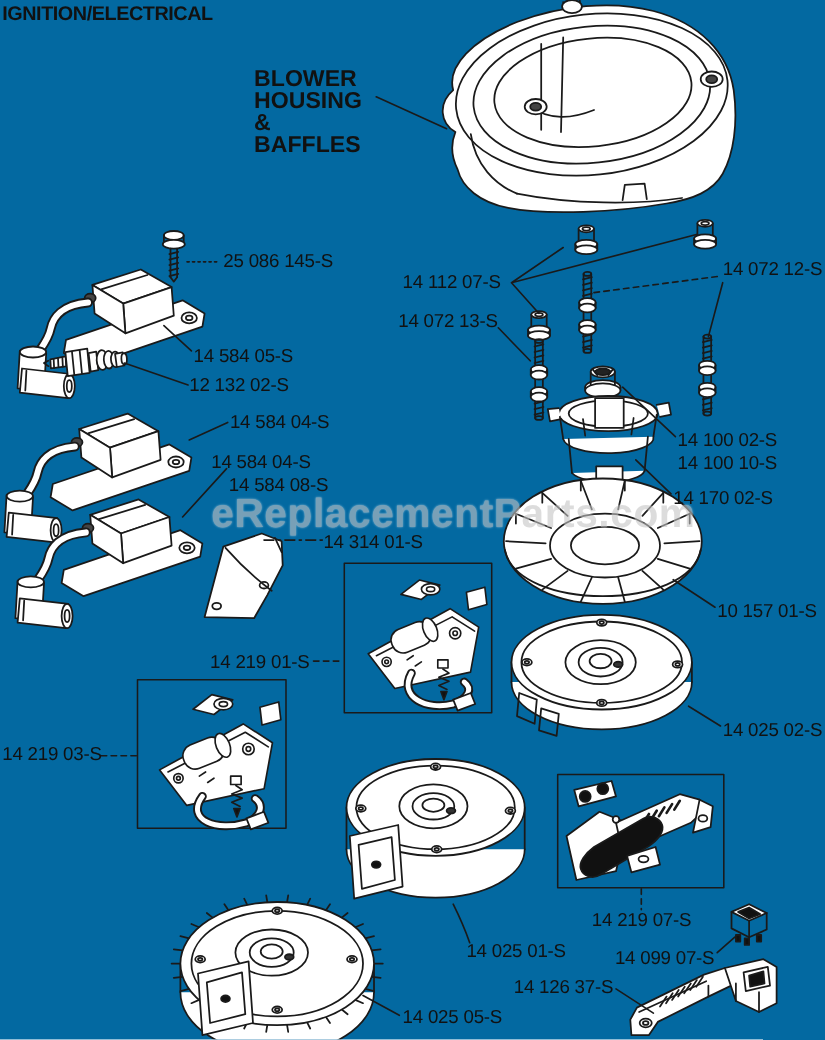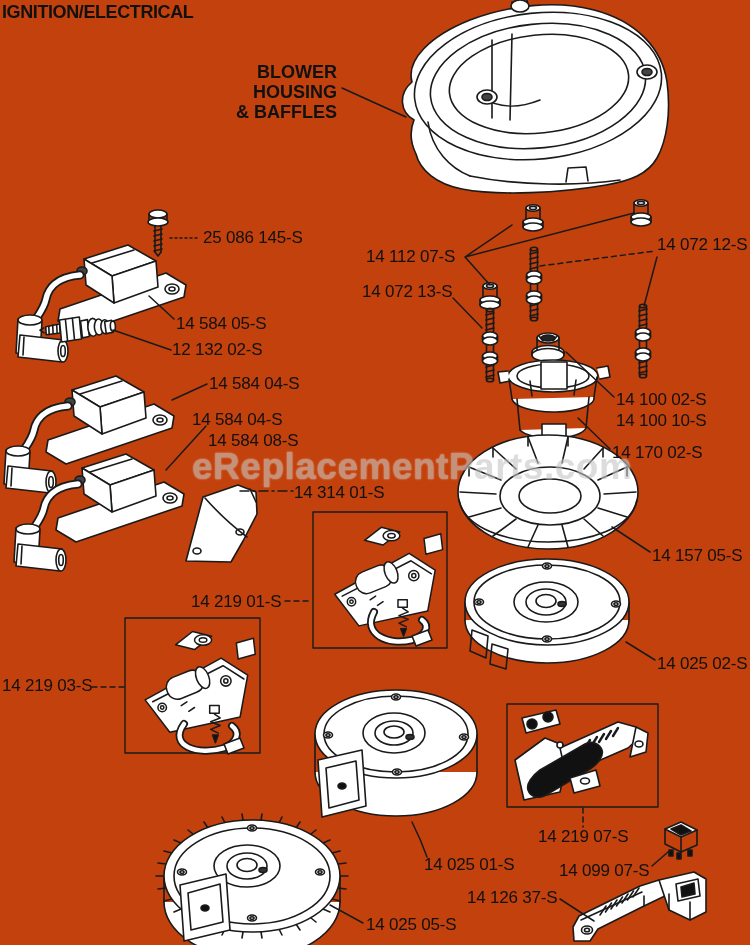--- a/index.html
+++ b/index.html
@@ -1,24 +1,24 @@
 <!DOCTYPE html>
 <html><head>
 <meta charset="utf-8">
 <style>
   html,body{margin:0;padding:0;background:#fff;}
-  #stage{position:relative;width:750px;height:945px;background:#c2410c;overflow:hidden;
+  #stage{position:relative;width:750px;height:945px;background:#0369a1;overflow:hidden;
          font-family:"Liberation Sans",sans-serif;}
   #art{position:absolute;left:0;top:0;z-index:1;}
   .lbl{position:absolute;z-index:3;font-weight:normal;font-size:17px;color:#111;
        white-space:nowrap;letter-spacing:-0.2px;}
   .title{position:absolute;left:2px;top:2px;z-index:3;font-weight:bold;font-size:18px;
          color:#111;letter-spacing:-0.4px;}
   .callout{position:absolute;left:231px;top:62px;width:106px;z-index:3;font-weight:bold;
-           font-size:18px;line-height:20px;color:#111;text-align:right;white-space:pre-line;}
+           font-size:21px;line-height:20px;color:#111;text-align:left;white-space:pre-line;}
   .watermark{position:absolute;left:192px;top:446px;z-index:2;font-weight:bold;font-size:37px;
              color:#c6c6c6;opacity:.6;letter-spacing:0.5px;white-space:nowrap;
              text-shadow:0 0 2px #ffffff;pointer-events:none;}
 </style>
 </head>
 <body>
 
 <div id="stage">
 
 <svg id="art" width="750" height="945" viewBox="0 0 750 945">
@@ -347,21 +347,21 @@
 <div class="lbl" style="left:362px;top:282px">14 072 13-S</div>
 <div class="lbl" style="left:176px;top:314px">14 584 05-S</div>
 <div class="lbl" style="left:172px;top:340px">12 132 02-S</div>
 <div class="lbl" style="left:209px;top:374px">14 584 04-S</div>
 <div class="lbl" style="left:192px;top:410px">14 584 04-S</div>
 <div class="lbl" style="left:208px;top:431px">14 584 08-S</div>
 <div class="lbl" style="left:616px;top:390px">14 100 02-S</div>
 <div class="lbl" style="left:616px;top:411px">14 100 10-S</div>
 <div class="lbl" style="left:612px;top:443px">14 170 02-S</div>
 <div class="lbl" style="left:294px;top:483px">14 314 01-S</div>
-<div class="lbl" style="left:652px;top:546px">14 157 05-S</div>
+<div class="lbl" style="left:652px;top:546px">10 157 01-S</div>
 <div class="lbl" style="left:191px;top:592px">14 219 01-S</div>
 <div class="lbl" style="left:657px;top:654px">14 025 02-S</div>
 <div class="lbl" style="left:2px;top:676px">14 219 03-S</div>
 <div class="lbl" style="left:538px;top:827px">14 219 07-S</div>
 <div class="lbl" style="left:424px;top:855px">14 025 01-S</div>
 <div class="lbl" style="left:559px;top:861px">14 099 07-S</div>
 <div class="lbl" style="left:467px;top:888px">14 126 37-S</div>
 <div class="lbl" style="left:366px;top:915px">14 025 05-S</div>
 
 </div>

